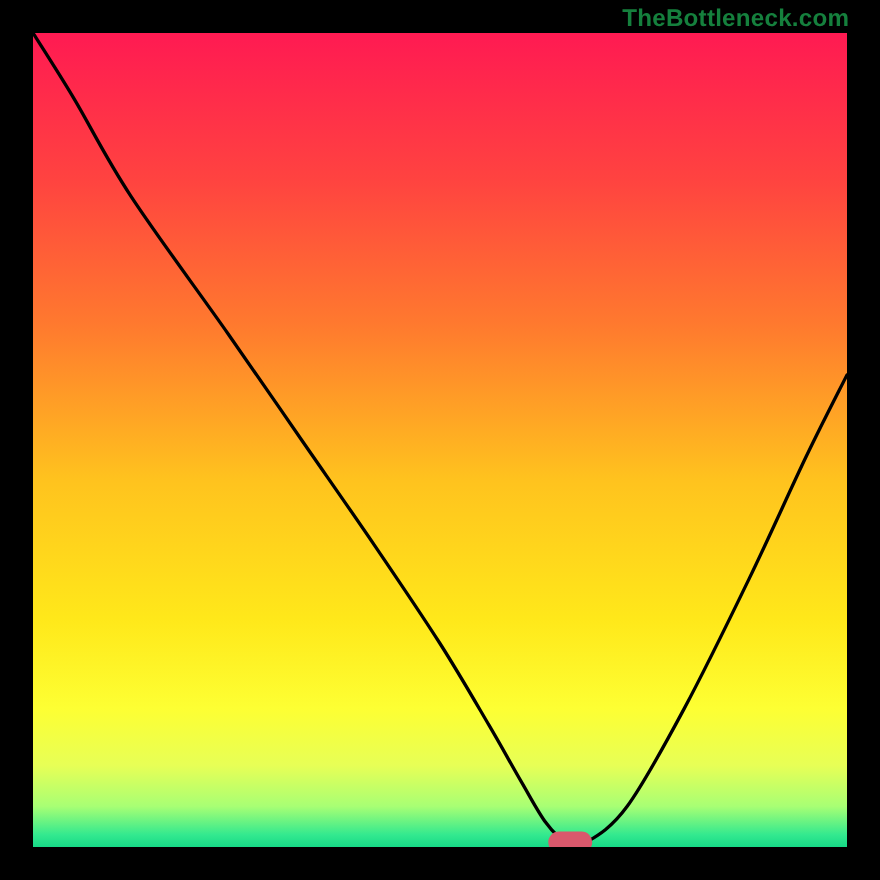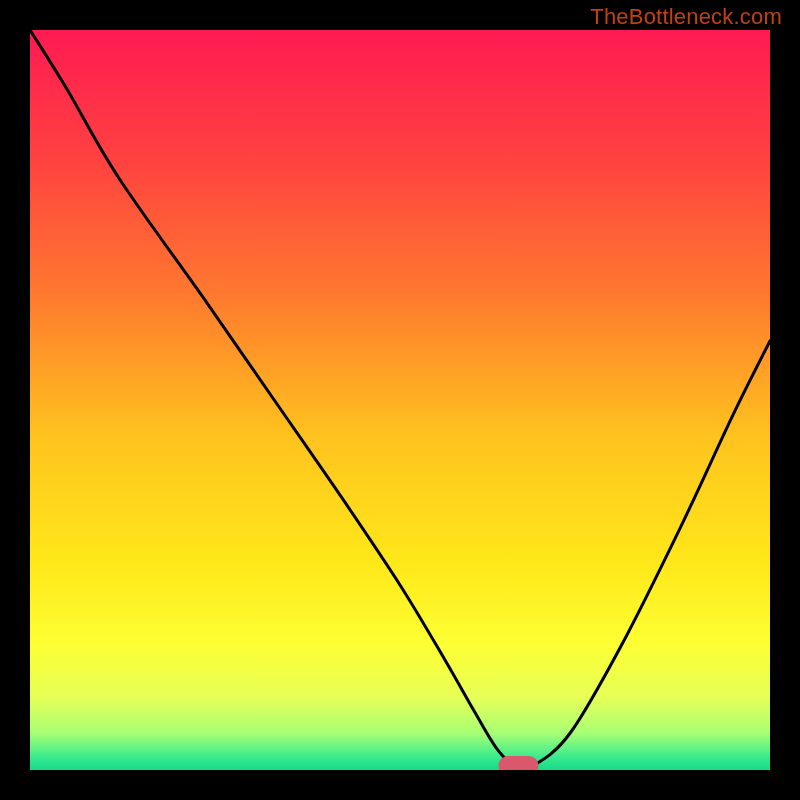--- a/index.html
+++ b/index.html
@@ -15,24 +15,24 @@
     position: absolute;
     left: 0;
     top: 0;
     width: 800px;
     height: 800px;
     background: #000;
   }
   .watermark {
     position: absolute;
     top: 4px;
-    right: 18px;
-    color: #c2410c;
+    right: 28px;
+    color: #15803d;
     font-size: 22px;
-    font-weight: 400;
+    font-weight: 700;
     letter-spacing: 0.2px;
     user-select: none;
   }
   .plot {
     position: absolute;
     left: 30px;
     top: 30px;
     width: 740px;
     height: 740px;
   }

